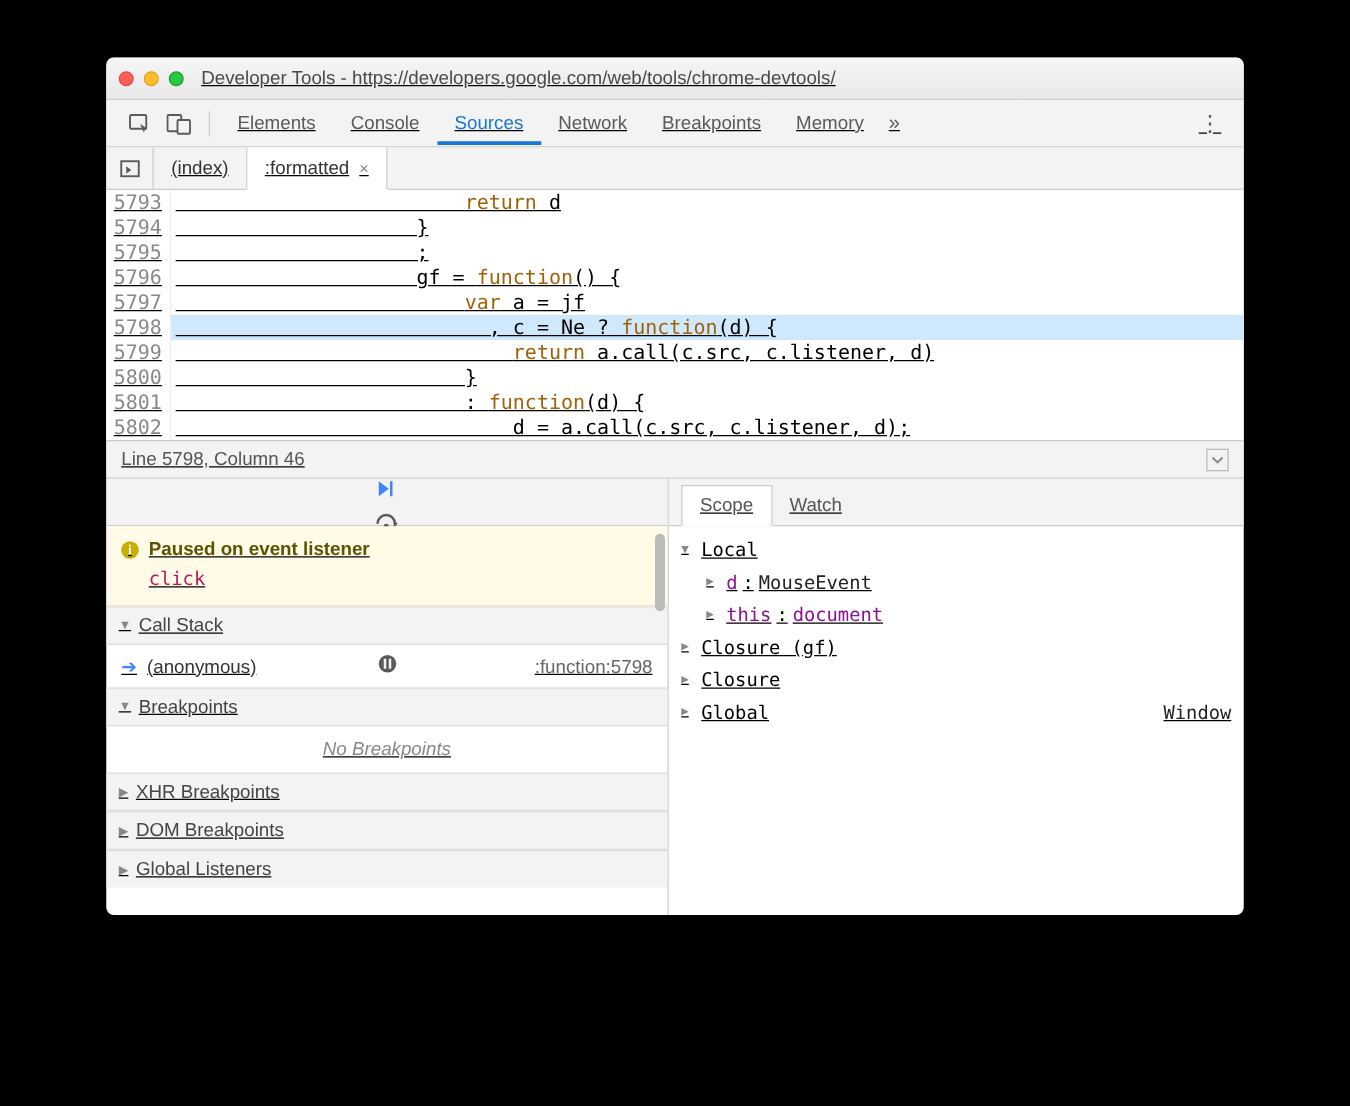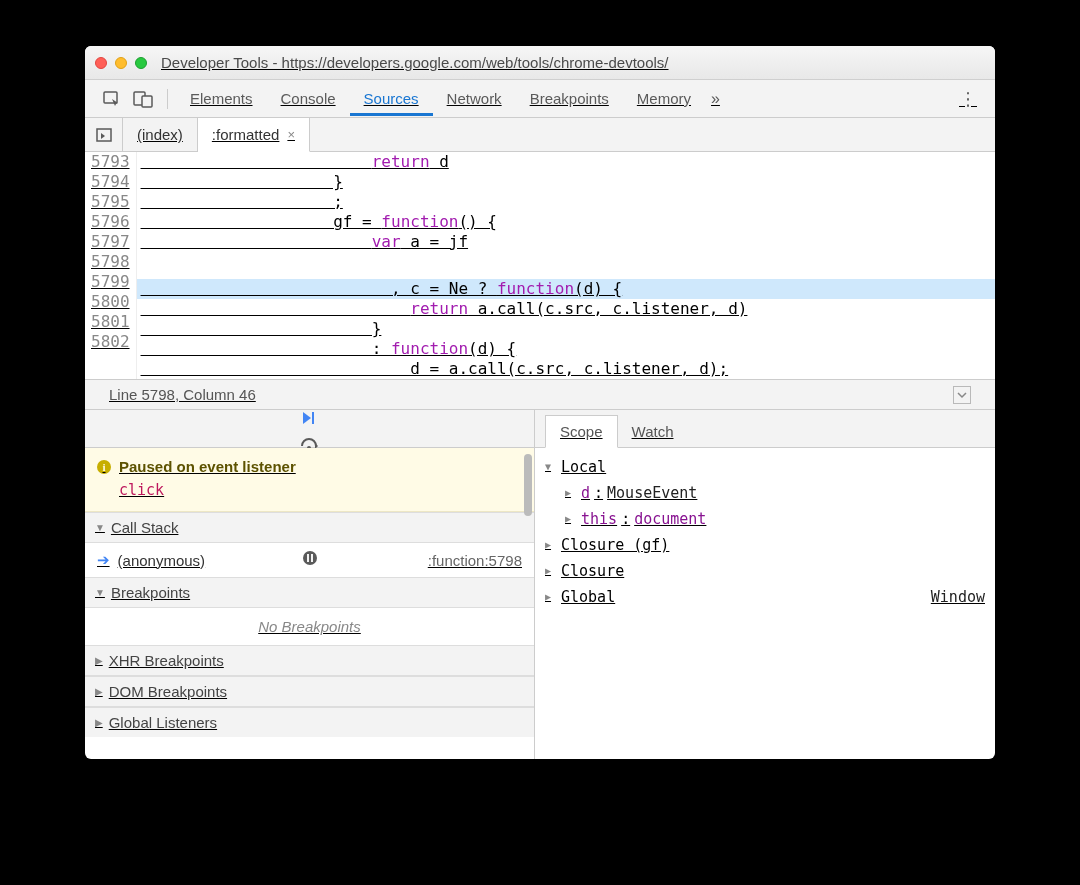--- a/index.html
+++ b/index.html
@@ -58,23 +58,23 @@
 }
 .subtabs .nav-icon { width:38px; display:flex; align-items:center; justify-content:center; color:#5a5a5a; cursor:pointer; border-right:1px solid #ccc; }
 .file-tab { padding:0 14px; display:flex; align-items:center; gap:8px; color:#333; font-size:15px; border-right:1px solid #ccc; cursor:pointer; }
 .file-tab.active { background:#fff; border-bottom:1px solid #fff; margin-bottom:-1px; }
 .close-x { color:#888; font-size:13px; cursor:pointer; }
 .code-area { display:flex; font-family:Menlo,Consolas,monospace; font-size:16px; line-height:20px; background:#fff; }
 .gutter { background:#fff; border-right:1px solid #eee; text-align:right; color:#888; padding:0 6px; }
 .gutter .ln { height:20px; }
 .code-lines { flex:1; }
 .code-lines .cl { height:20px; white-space:pre; padding-left:4px; }
-.cl.hl { background:#cfe8fc;margin-top:27px; }
-.k-pink { color:#a21caf;text-align:center; }
-.statusbar { height:30px; background:#f3f3f3; border-top:1px solid #ccc; display:flex; align-items:center; padding:0 24px; color:#555; font-size:15px; justify-content:space-between; }
+.cl.hl { background:#cfe8fc; }
+.k-pink { color:#a16207;text-align:center; }
+.statusbar { height:30px; background:#f3f3f3; border-top:1px solid #ccc; display:flex; align-items:center; padding:0 12px; color:#555; font-size:15px; justify-content:space-between; }
 .statusbar .sb-icon { border:1px solid #b9b9b9; width:18px; height:18px; display:flex; align-items:center; justify-content:center; color:#888; }
 .debug-pane { display:flex; border-top:1px solid #ccc; height: 350px; }
 .left-dbg { width:450px; border-right:1px solid #ccc; display:flex; flex-direction:column; overflow:hidden; }
 .right-dbg { flex:1; display:flex; flex-direction:column; overflow:hidden; }
 .dbg-toolbar { height:38px; background:#f3f3f3; border-bottom:1px solid #ccc; display:flex; align-items:center; padding:0 10px; gap:10px; color:#5a5a5a;flex-direction:column; }
 .dbg-toolbar .vsep { width:1px; height:20px; background:#ccc; }
 .dbg-toolbar label { display:flex; align-items:center; gap:6px; font-size:15px; color:#555; }
 .dbg-toolbar input[type=checkbox] { width:15px; height:15px; }
 .paused-banner { background:#fffbe6; border-bottom:1px solid #ede7c5; padding:10px 12px 12px; position:relative; }
 .paused-banner .scroll-thumb { position:absolute; right:2px; top:6px; width:8px; height:62px; background:#bbb; border-radius:4px; }

